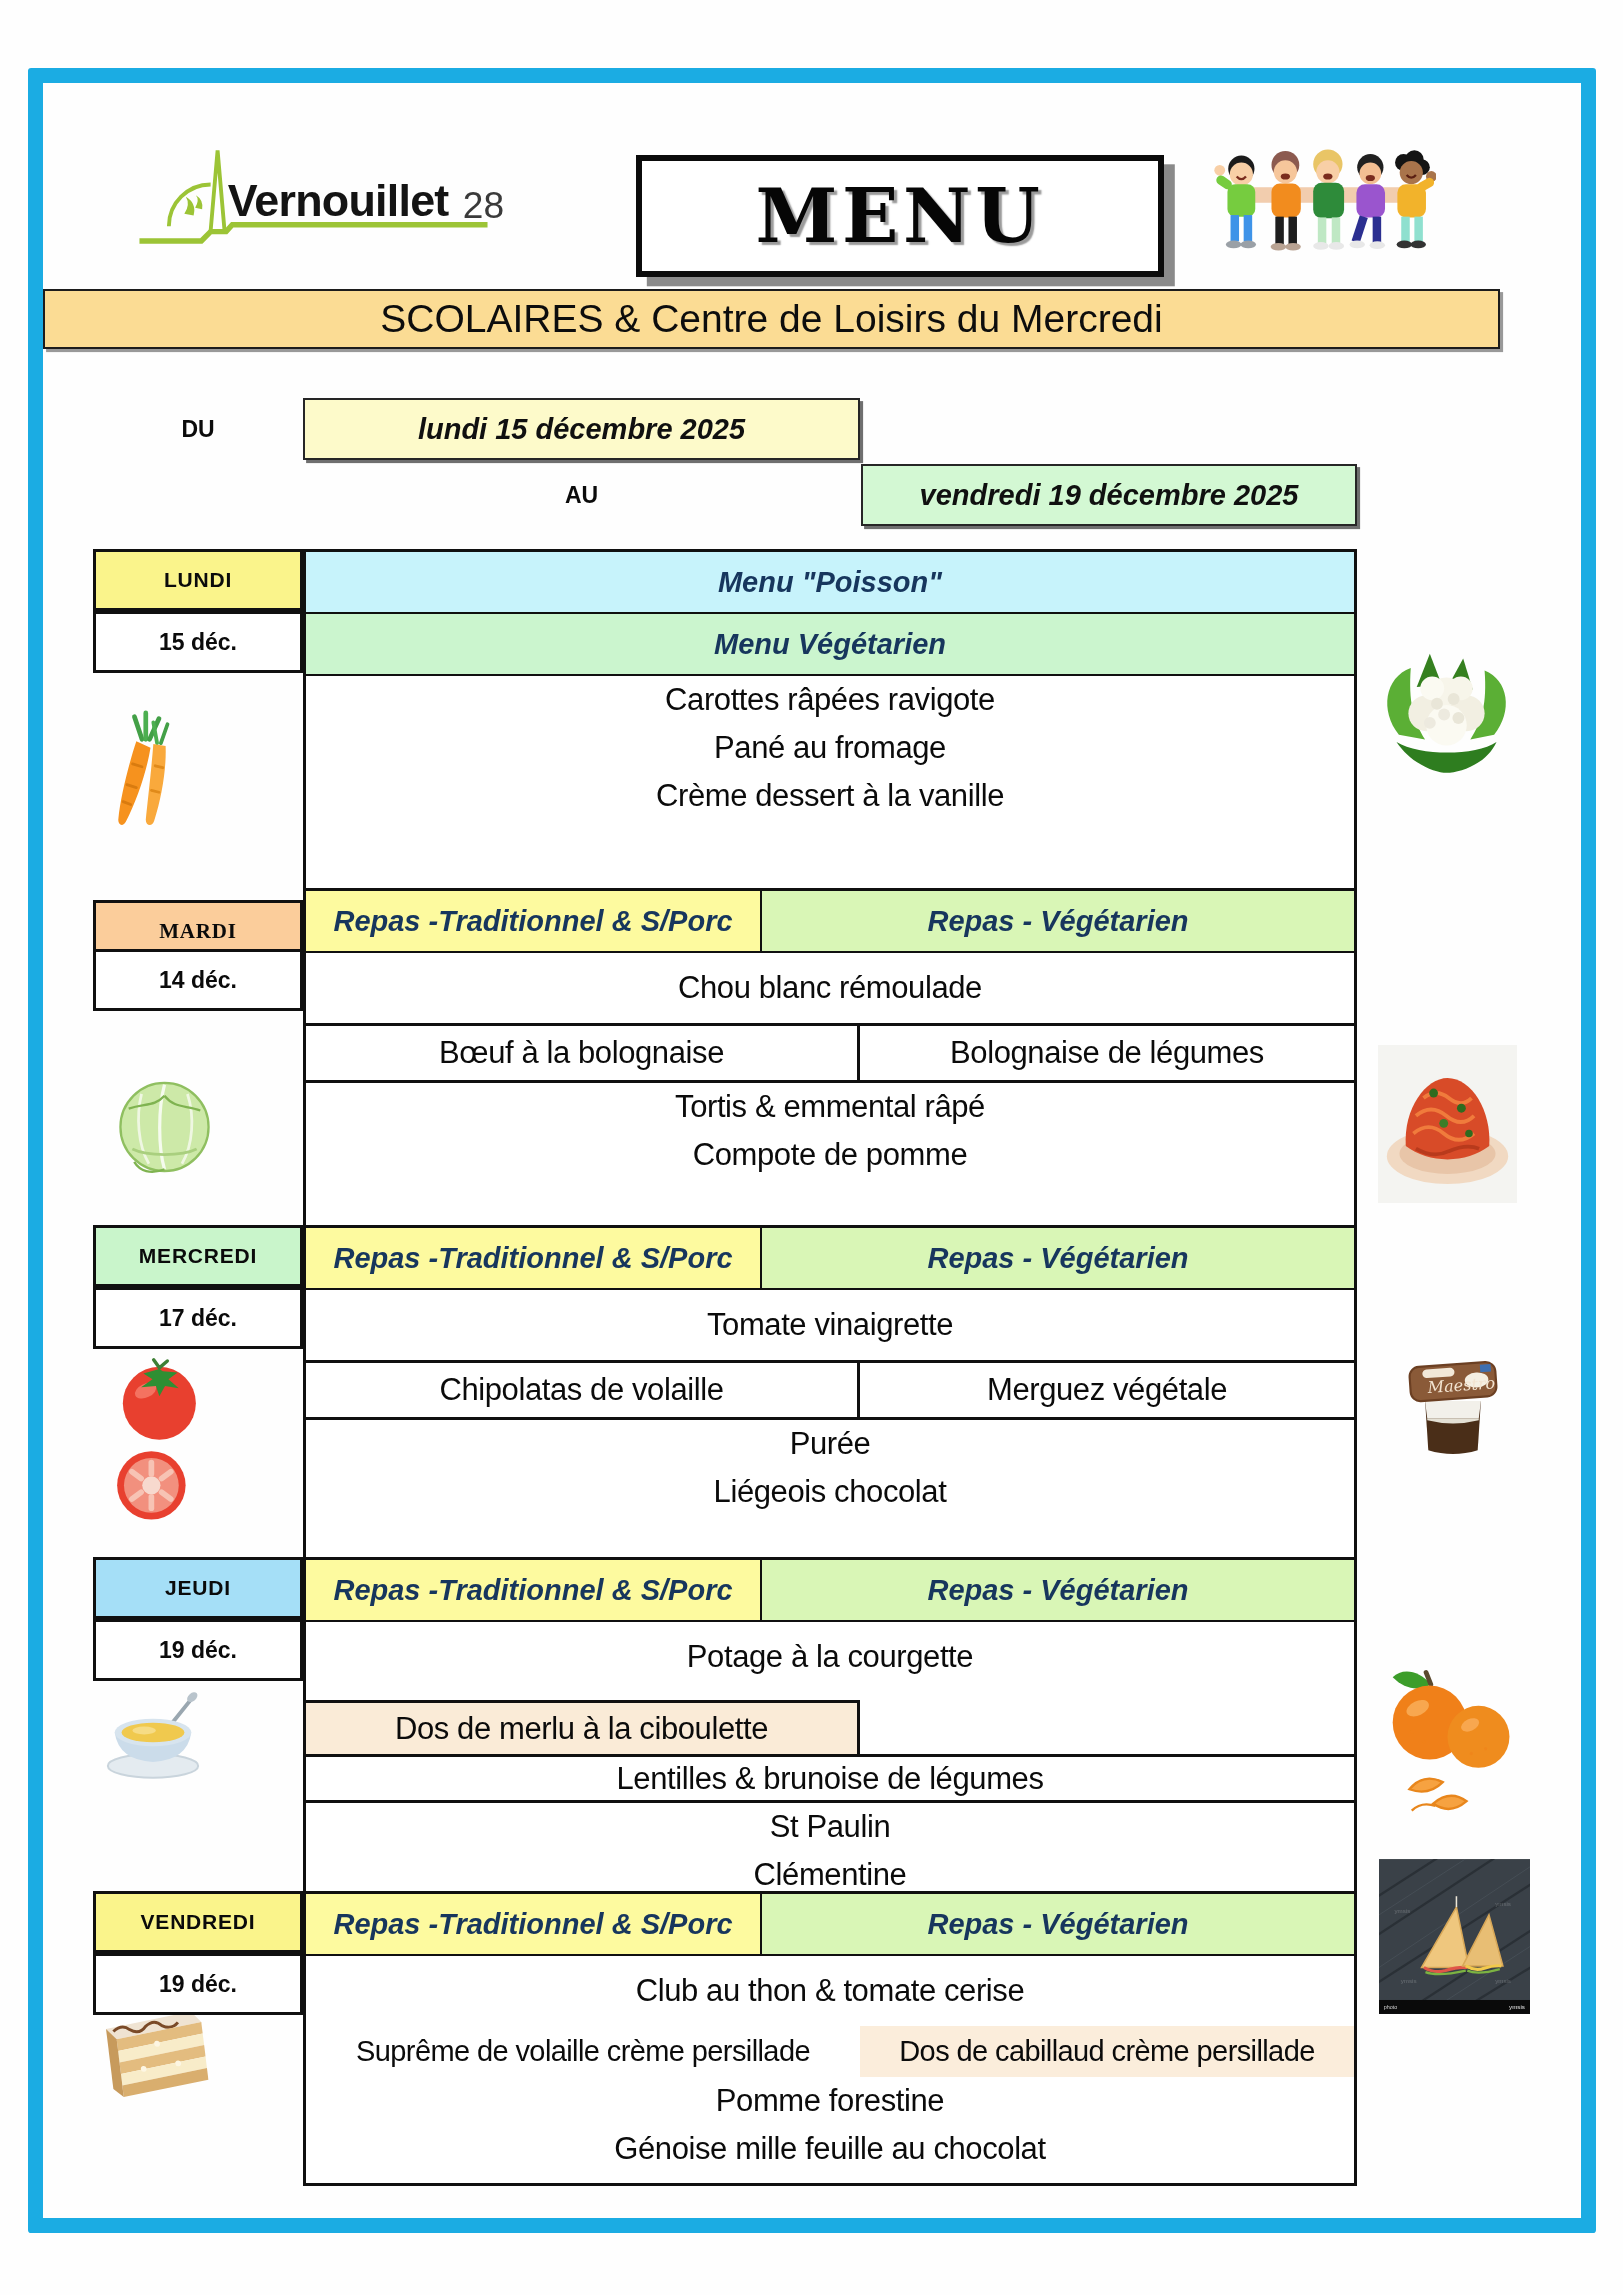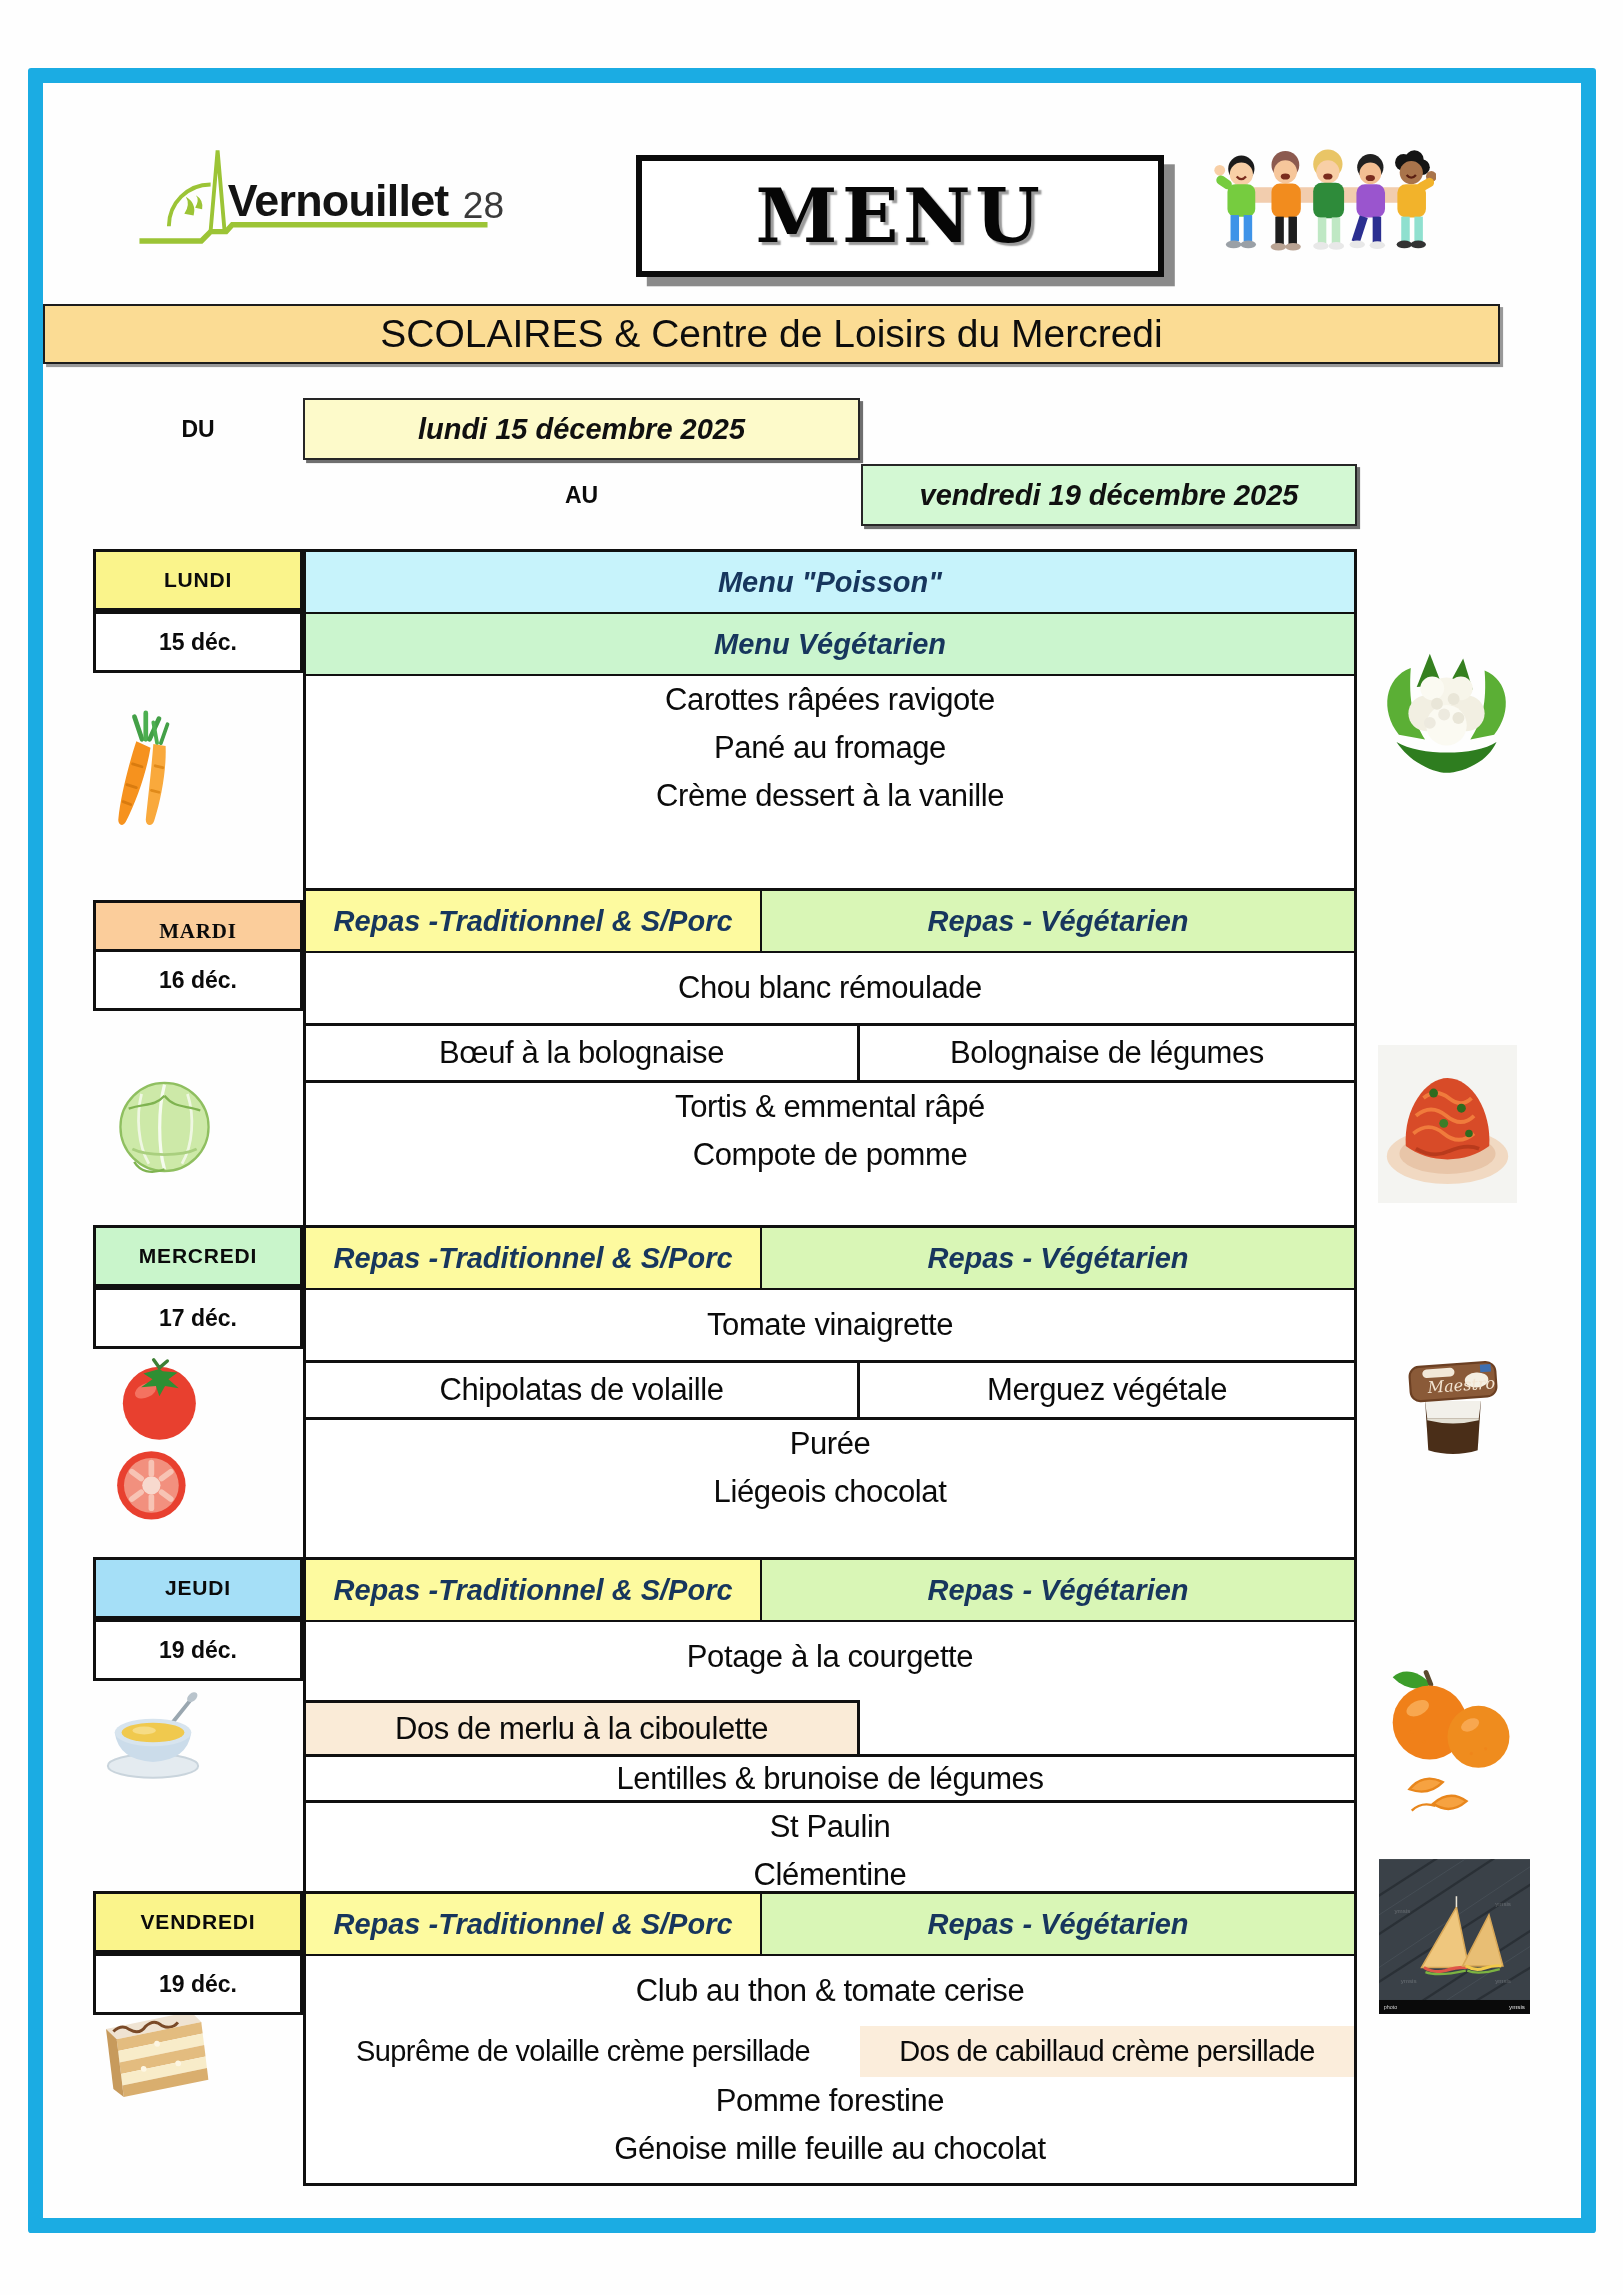--- a/index.html
+++ b/index.html
@@ -7,21 +7,21 @@
         font-family:"Liberation Sans",sans-serif;overflow:hidden;color:#0b0b0b;}
   .abs{position:absolute;}
   
   .frame{left:28px;top:68px;width:1568px;height:2165px;border:15.5px solid #1BACE3;
          box-sizing:border-box;border-radius:3.1px;}
   
   .menu-box{left:636px;top:155px;width:516px;height:110px;border:6.2px solid #0b0b0b;
             background:#fff;box-shadow:10.8px 9.3px 0 #8a8a8a;display:flex;align-items:center;justify-content:center;}
   .menu-title{font-family:"DejaVu Serif",serif;font-weight:bold;font-size:74px;letter-spacing:4.6px;
               color:#060606;text-shadow:3.1px 3.1px 1.5px #9a9a9a;}
-  .banner{left:43px;top:304px;width:1457px;height:60px;background:#FBDC94;border:2.3px solid #1c1c1c;
+  .banner{left:43px;top:289px;width:1457px;height:60px;background:#FBDC94;border:2.3px solid #1c1c1c;
           box-sizing:border-box;box-shadow:3.1px 3.1px 0 rgba(70,70,70,.55);
           display:flex;align-items:center;justify-content:center;font-size:39px;color:#0d0d0d;}
   
   .plabel{display:flex;align-items:center;justify-content:center;font-weight:bold;font-size:23px;}
   .du-label{left:93px;top:398px;width:210px;height:62px;}
   .au-label{left:303px;top:464px;width:557px;height:62px;}
   .datebox{border:2.3px solid #262626;box-sizing:border-box;box-shadow:3.1px 3.1px 0 #6f6f6f;
            display:flex;align-items:center;justify-content:center;font-style:italic;font-weight:bold;
            font-size:29px;color:#101010;}
   .datebox.du{left:303px;top:398px;width:557px;height:62px;background:#FDFACA;}
@@ -329,21 +329,21 @@
 <div class="abs day-cell" style="left: 93px; top: 549px; width: 210px; height: 62px; background: rgb(250, 244, 139);">LUNDI</div>
     <div class="abs date-cell" style="left: 93px; top: 611px; width: 210px; height: 62px;">15 déc.</div>
     <div class="abs content-col" style="left: 303px; top: 549px; width: 1054px; height: 339px;">
       <div class="hdr" style="background: rgb(199, 243, 251);">Menu "Poisson"</div>
       <div class="hdr" style="background: rgb(203, 245, 206);">Menu Végétarien</div>
       <div class="line">Carottes râpées ravigote</div>
       <div class="line">Pané au fromage</div>
       <div class="line">Crème dessert à la vanille</div>
     </div>
     <div class="abs day-cell" style="left: 93px; top: 900px; width: 210px; height: 62px; background: rgb(251, 205, 155); font-family: Liberation Serif, serif;">MARDI</div>
-    <div class="abs date-cell" style="left: 93px; top: 949px; width: 210px; height: 62px;">16 déc.</div>
+    <div class="abs date-cell" style="left: 93px; top: 949px; width: 210px; height: 62px;">14 déc.</div>
     <div class="abs content-col" style="left: 303px; top: 888px; width: 1054px; height: 338px;">
       <div class="hdr-row">
         <div class="hdr hdr-left" style="background: rgb(253, 250, 159);">Repas -Traditionnel &amp; S/Porc</div>
         <div class="hdr hdr-right" style="background: rgb(217, 246, 182);">Repas - Végétarien</div>
       </div>
       <div class="line tall">Chou blanc rémoulade</div>
       <div class="split-b">
         <div class="sb-left">Bœuf à la bolognaise</div>
         <div class="sb-right">Bolognaise de légumes</div>
       </div>

